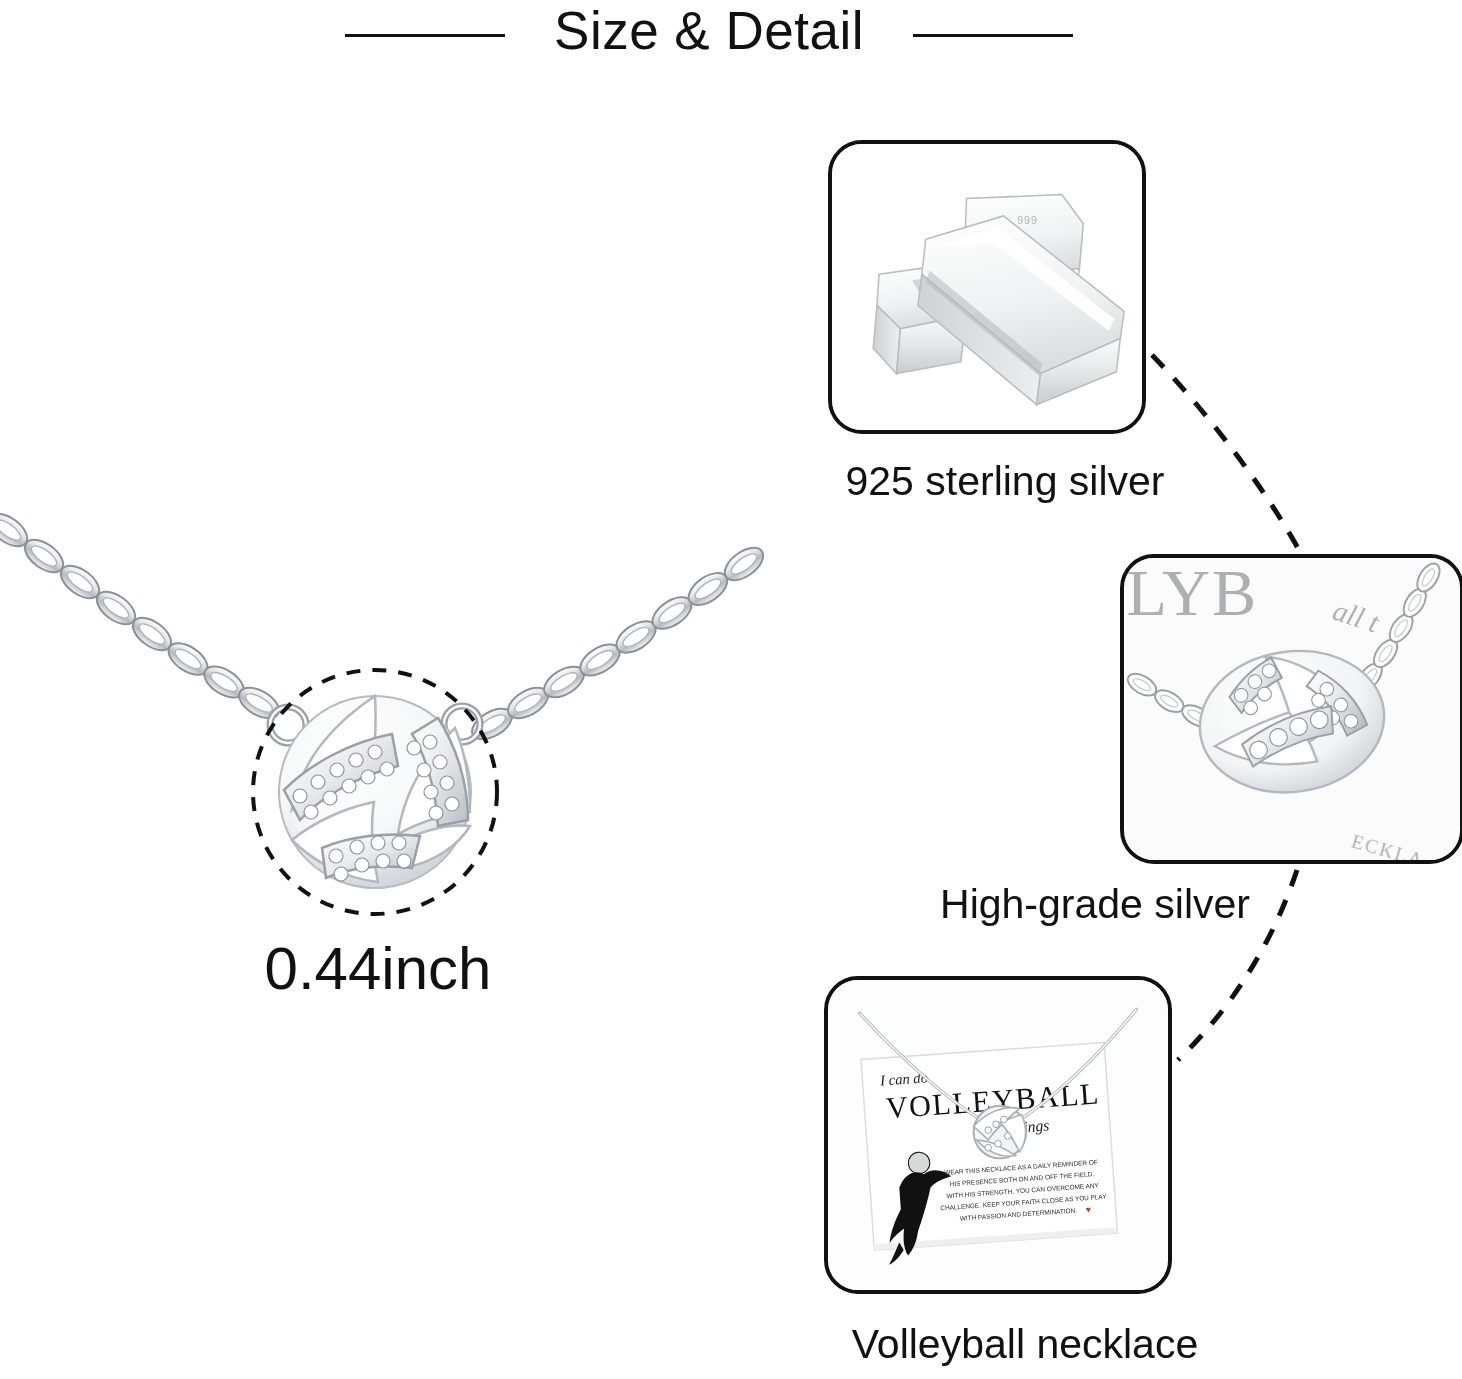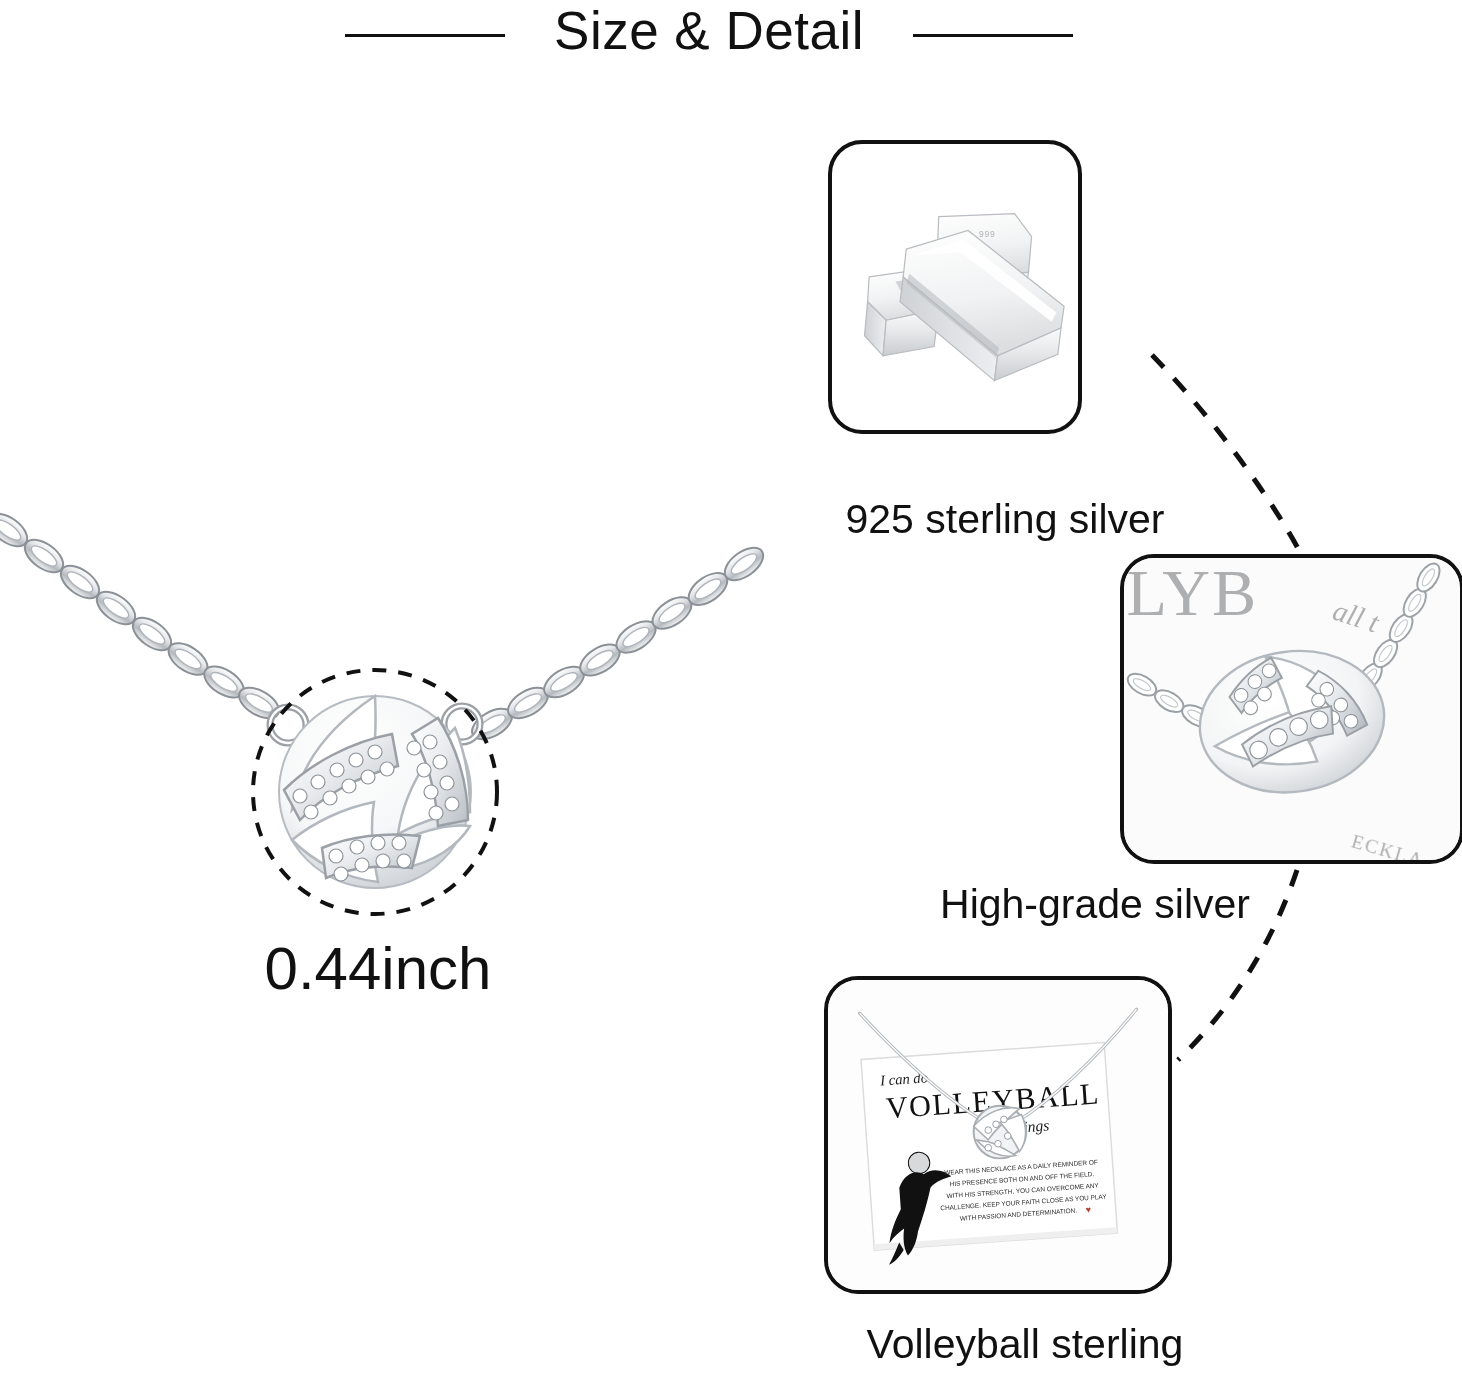--- a/index.html
+++ b/index.html
@@ -31,31 +31,31 @@
 
   
   .panel{
     position:absolute;
     border:4px solid #111;
     border-radius:34px;
     background:#ffffff;
     overflow:hidden;
     box-sizing:border-box;
   }
-  .panel-silver{left:828px;top:140px;width:254px;height:294px;}
+  .panel-silver{left:828px;top:140px;width:318px;height:294px;}
   .panel-zircon{left:1120px;top:554px;width:344px;height:310px;}
   .panel-card{left:824px;top:976px;width:348px;height:318px;}
 
   .panel svg{display:block;width:100%;height:100%;}
 
   .cap{
     position:absolute;text-align:center;color:#111;
     font-size:41px;line-height:52px;white-space:nowrap;
   }
-  .cap-silver{left:790px;top:455px;width:430px;margin-top:38px;}
+  .cap-silver{left:790px;top:455px;width:430px;}
   .cap-zircon{left:895px;top:878px;width:400px;}
   .cap-card{left:780px;top:1318px;width:490px;}
 
   
   .connectors{position:absolute;left:0;top:0;width:1462px;height:1379px;pointer-events:none;}
 </style>
 </head>
 <body>
 
 <div class="stage">
@@ -426,20 +426,20 @@
           <circle cx="-12" cy="-2" r="3.4"></circle>
             <circle cx="-4" cy="-8" r="3.4"></circle>
           <circle cx="4" cy="-13" r="3.4"></circle>
             <circle cx="8" cy="4" r="3.4"></circle>
           <circle cx="-2" cy="12" r="3.4"></circle>
             <circle cx="-12" cy="16" r="3.4"></circle>
         </g>
       </g>
     </svg>
   </div>
-  <div class="cap cap-card">Volleyball sterling</div>
+  <div class="cap cap-card">Volleyball necklace</div>
 
   <svg class="connectors" viewBox="0 0 1462 1379" xmlns="http://www.w3.org/2000/svg">
     <path d="M1152 355 C 1215 420, 1272 500, 1300 552" fill="none" stroke="#111111" stroke-width="5" stroke-dasharray="17 15" stroke-linecap="butt"></path>
     <path d="M1297 870 C 1272 945, 1230 1010, 1178 1060" fill="none" stroke="#111111" stroke-width="5" stroke-dasharray="17 15" stroke-linecap="butt"></path>
   </svg>
 
 </div>
 
 </body></html>

